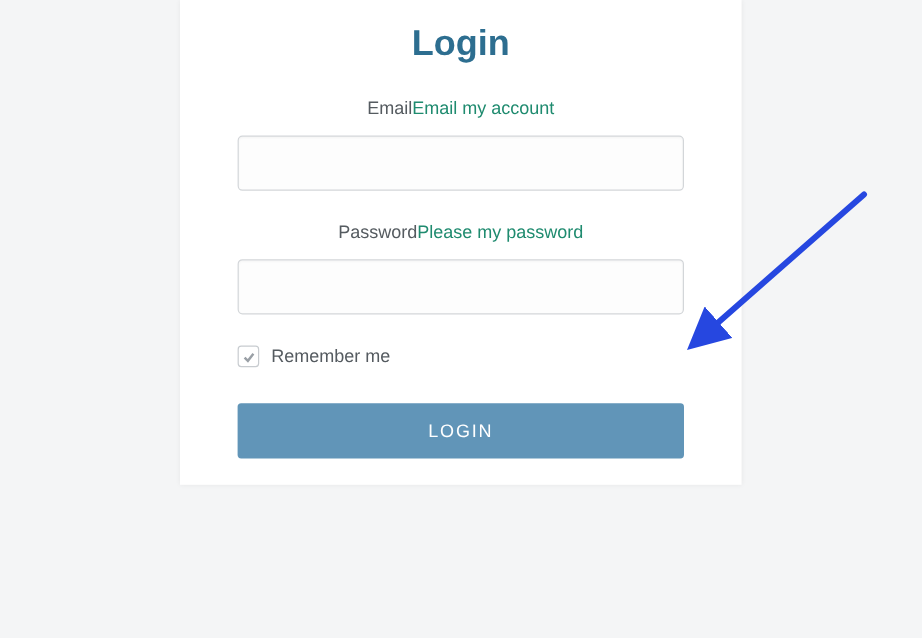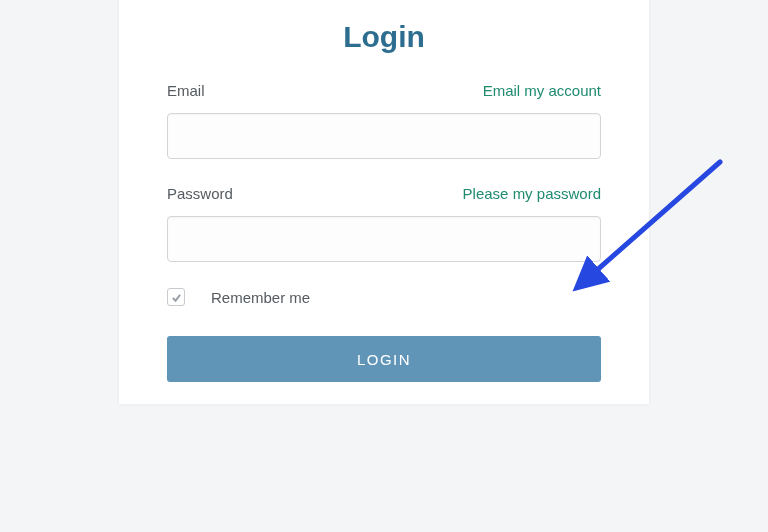--- a/index.html
+++ b/index.html
@@ -13,42 +13,42 @@
       width: 768px;
       height: 532px;
       display: flex;
       justify-content: center;
       align-items: flex-start;
       position: relative;
       overflow: hidden;
     }
     .card {
       background: #ffffff;
-      width: 530px;
+      width: 468px;
       margin-top: 0;
       padding: 20px 48px 22px 48px;
       box-shadow: 0 0 4px rgba(0,0,0,0.06);
       position: relative;
     }
     .title {
       color: #2d6e90;
       font-size: 30px;
       font-weight: 600;
       text-align: center;
       margin-bottom: 28px;
     }
     .subtitle {
       color: #555b60;
       font-size: 15px;
       text-align: center;
       margin-bottom: 46px;
     }
     .field-row {
       display: flex;
-      justify-content: space-between;
+      justify-content: center;
       align-items: center;
       margin-bottom: 14px;
     }
     .field-label {
       color: #555b60;
       font-size: 15px;
     }
     .forgot-link {
       color: #1f8b6f;
       font-size: 15px;
@@ -63,21 +63,20 @@
       padding: 0 12px;
       font-size: 15px;
       background: #fdfdfd;
       margin-bottom: 26px;
       box-shadow: inset 0 1px 2px rgba(0,0,0,0.04);
     }
     .checkbox-row {
       display: flex;
       align-items: center;
       margin-bottom: 30px;
-      gap: 16px;
     }
     .checkbox {
       width: 18px;
       height: 18px;
       border: 1px solid #c8ccd0;
       border-radius: 3px;
       margin-right: 10px;
       cursor: pointer;
       position: relative;
       background: #fff;

